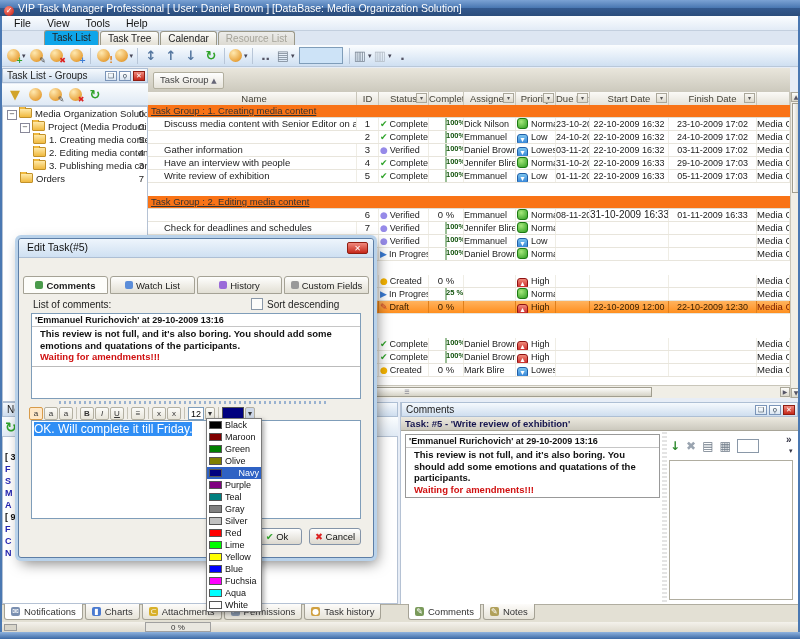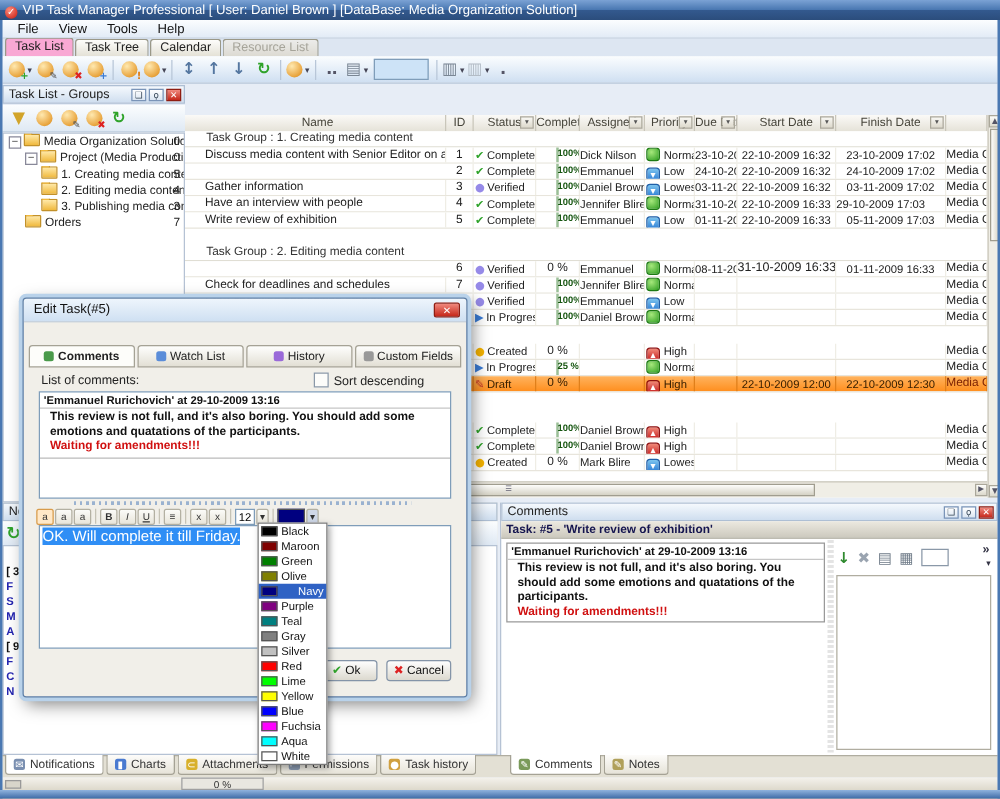--- a/index.html
+++ b/index.html
@@ -21,21 +21,21 @@
   .menubar{position:absolute;left:2px;top:16px;width:796px;height:15px;
     background:linear-gradient(#fbfdff,#e2ebf6);border-bottom:1px solid #c3cfde;
     display:flex;align-items:center;padding-left:4px;box-sizing:border-box;}
   .menu-item{font-size:10.5px;color:#111;padding:0 8px;}
 
   .tabbar{position:absolute;left:2px;top:31px;width:796px;height:14px;
     background:#dde6f2;display:flex;align-items:flex-end;padding-left:2px;}
   .mtab{height:13px;line-height:13px;font-size:10px;color:#222;padding:0 7px;
     background:linear-gradient(#fdfdfb,#e4e1d6);border:1px solid #9a9888;border-bottom:none;
     border-radius:3px 3px 0 0;margin-right:1px;}
-  .mtab.active{background:#f9a8d4;height:14px;line-height:14px;}
+  .mtab.active{background:#0ea5e9;height:14px;line-height:14px;margin-left:40px;}
   .mtab.disabled{color:#a6a49a;background:linear-gradient(#ececea,#dcdad2);}
 
   .toolbar{position:absolute;left:2px;top:45px;width:796px;height:22px;
     background:linear-gradient(#fbfdfe,#e3edf8 55%,#cfdff1);border-bottom:1px solid #b9c8da;
     display:flex;align-items:center;padding-left:4px;box-sizing:border-box;}
   .tbtn{height:18px;min-width:18px;display:flex;align-items:center;justify-content:center;
     margin:0 1px;border-radius:2px;}
   .orb{width:13px;height:13px;border-radius:50%;
     background:radial-gradient(circle at 35% 30%,#ffe9b0,#e8a33c 70%,#b87614);
     position:relative;display:inline-block;}
@@ -81,22 +81,22 @@
     font-size:9.5px;line-height:14px;color:#444;}
   .gridhead{position:absolute;left:148px;top:92px;width:642px;height:13px;
     background:linear-gradient(#fbfaf7,#e5e2d8);border-bottom:1px solid #b5b2a5;}
   .hcell{position:absolute;top:0;height:13px;font-size:9.5px;line-height:13px;color:#46443a;
     text-align:center;border-right:1px solid #c9c6ba;box-sizing:border-box;overflow:hidden;white-space:nowrap;}
   .fbtn{position:absolute;right:1px;top:1px;width:11px;height:10px;
     background:linear-gradient(#f8f7f3,#ddd9cc);border:1px solid #aaa79a;box-sizing:border-box;
     font-size:6px;line-height:8px;text-align:center;color:#555;font-family:"DejaVu Sans",sans-serif;}
   #gridbg{position:absolute;left:148px;top:105px;width:642px;height:293px;background:#fff;}
   #gridrows{position:absolute;left:148px;top:105px;width:642px;}
-  .grow{height:13px;background:#ffffff;border-bottom:1px solid #e0ded4;font-size:9.5px;
-    line-height:12px;color:#333;padding-left:17px;box-sizing:border-box;white-space:nowrap;overflow:hidden;}
+  .grow{height:13px;background:#f97316;border-bottom:1px solid #e0ded4;font-size:9.5px;
+    line-height:12px;color:#333;padding-left:3px;box-sizing:border-box;white-space:nowrap;overflow:hidden;text-decoration:underline;}
   .trow{position:relative;height:13px;border-bottom:1px solid #e8e5dc;background:#fff;box-sizing:border-box;}
   .trow.sel{background:linear-gradient(#ffb35e,#ff8f1f);}
   .cell{position:absolute;top:0;height:12px;overflow:hidden;font-size:9.5px;line-height:12px;
     color:#222;border-right:1px solid #efede5;white-space:nowrap;box-sizing:border-box;}
   .trow.sel .cell{border-right-color:#e07f1a;color:#3a2000;}
   .spacer{background:#fff;}
   .sic{font-size:9px;margin:0 2px 0 1px;font-weight:bold;}
   .prio{width:11px;height:11px;border-radius:3px;display:inline-block;vertical-align:-2px;
     margin:0 3px 0 1px;text-align:center;line-height:9px;font-size:8px;color:#fff;font-weight:bold;
     box-sizing:border-box;font-family:"DejaVu Sans",sans-serif;}
@@ -342,20 +342,23 @@
     </div>
   <div class="lp-tree" id="lptree">
       <div class="tnode" style="padding-left: 4px;"><span class="texp g">−</span><span class="tfold"></span><span>Media Organization Solution</span><span class="tcount">0</span></div>
       <div class="tnode" style="padding-left: 17px;"><span class="texp g">−</span><span class="tfold"></span><span>Project (Media Production W</span><span class="tcount">0</span></div>
       <div class="tnode" style="padding-left: 30px;"><span class="tfold"></span><span>1. Creating media conten</span><span class="tcount">5</span></div>
       <div class="tnode" style="padding-left: 30px;"><span class="tfold"></span><span>2. Editing media content</span><span class="tcount">4</span></div>
       <div class="tnode" style="padding-left: 30px;"><span class="tfold"></span><span>3. Publishing media conte</span><span class="tcount">3</span></div>
       <div class="tnode" style="padding-left: 17px;"><span class="tfold"></span><span>Orders</span><span class="tcount">7</span></div>
     </div>
 
+  <div class="gridband">
+    <span class="bandbtn"><span>Task Group</span> <span class="g" style="font-size:7px;color:#667;">▲</span></span>
+  </div>
   <div class="gridhead" id="gridhead">
       <div class="hcell" style="left: 4px; width: 205px;">Name</div>
       <div class="hcell" style="left: 209px; width: 22px;">ID</div>
       <div class="hcell" style="left: 231px; width: 50px;">Status<span class="fbtn">▾</span></div>
       <div class="hcell" style="left: 281px; width: 35px;">Complete</div>
       <div class="hcell" style="left: 316px; width: 52px;">Assigned<span class="fbtn">▾</span></div>
       <div class="hcell" style="left: 368px; width: 40px;">Priority<span class="fbtn">▾</span></div>
       <div class="hcell" style="left: 408px; width: 34px;">Due Date<span class="fbtn">▾</span></div>
       <div class="hcell" style="left: 442px; width: 79px;">Start Date<span class="fbtn">▾</span></div>
       <div class="hcell" style="left: 521px; width: 88px;">Finish Date<span class="fbtn">▾</span></div>
@@ -401,21 +404,21 @@
       </div>
       <div class="trow">
         <div class="cell" style="left: 4px; width: 205px; padding-left: 12px;">Have an interview with people</div>
         <div class="cell" style="left: 209px; width: 22px; text-align: center;">4</div>
         <div class="cell" style="left: 231px; width: 50px;"><span class="sic g" style="color: rgb(47, 163, 42);">✔</span><span style="font-size: 9px;">Completed</span></div>
         <div class="cell" style="left: 281px; width: 35px; text-align: center;"><span class="pbar"><span class="pfill" style="width: 100%;"></span><span class="plabel">100%</span></span></div>
         <div class="cell" style="left: 316px; width: 52px; font-size: 9px;">Jennifer Blire</div>
         <div class="cell" style="left: 368px; width: 40px;"><span class="prio prio-normal"></span><span style="font-size: 9px;">Normal</span></div>
         <div class="cell" style="left: 408px; width: 34px; text-align: center; font-size: 9px;">31-10-2009</div>
         <div class="cell" style="left: 442px; width: 79px; text-align: center; font-size: 9px;">22-10-2009 16:33</div>
-        <div class="cell" style="left: 521px; width: 88px; text-align: left; font-size: 9px;">29-10-2009 17:03</div>
+        <div class="cell" style="left: 521px; width: 88px; text-align: center; font-size: 9px;">29-10-2009 17:03</div>
         <div class="cell" style="left: 609px; width: 33px;">Media Organization Solution</div>
       </div>
       <div class="trow">
         <div class="cell" style="left: 4px; width: 205px; padding-left: 12px;">Write review of exhibition</div>
         <div class="cell" style="left: 209px; width: 22px; text-align: center;">5</div>
         <div class="cell" style="left: 231px; width: 50px;"><span class="sic g" style="color: rgb(47, 163, 42);">✔</span><span style="font-size: 9px;">Completed</span></div>
         <div class="cell" style="left: 281px; width: 35px; text-align: center;"><span class="pbar"><span class="pfill" style="width: 100%;"></span><span class="plabel">100%</span></span></div>
         <div class="cell" style="left: 316px; width: 52px; font-size: 9px;">Emmanuel</div>
         <div class="cell" style="left: 368px; width: 40px;"><span class="prio prio-low">▾</span><span style="font-size: 9px;">Low</span></div>
         <div class="cell" style="left: 408px; width: 34px; text-align: center; font-size: 9px;">01-11-2009</div>

